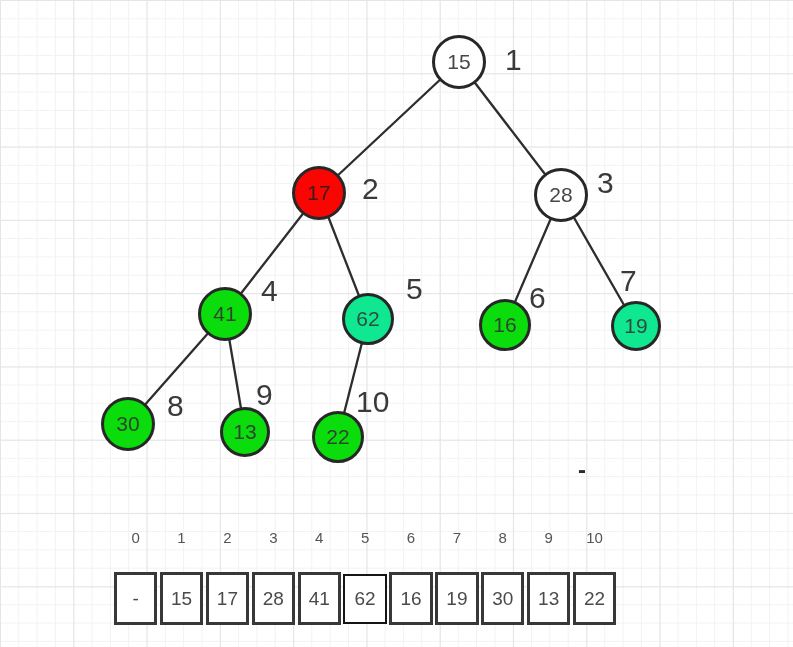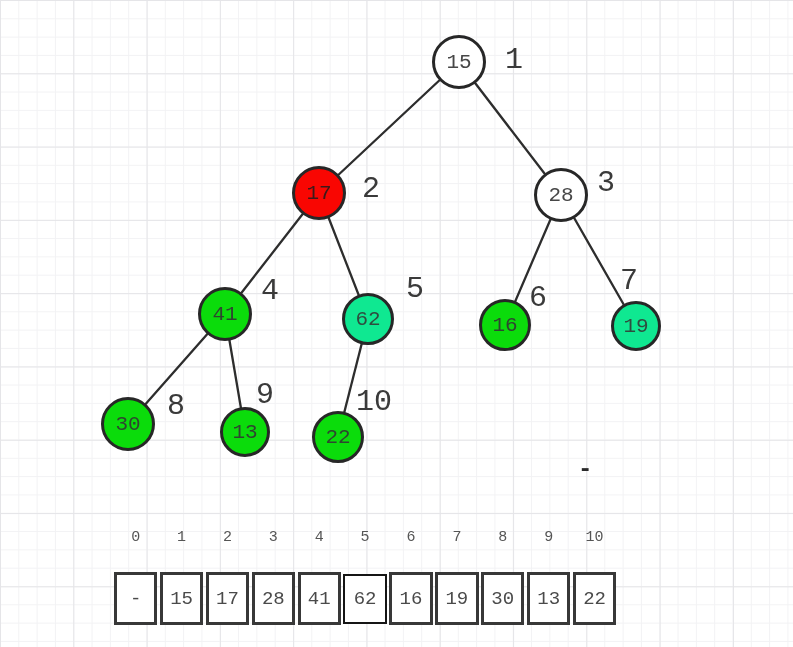--- a/index.html
+++ b/index.html
@@ -12,21 +12,20 @@
     width: 793px;
     height: 647px;
     overflow: hidden;
     background-color: #ffffff;
     background-image:
       linear-gradient(to right, #e5e5e8 1px, transparent 1px),
       linear-gradient(to bottom, #e5e5e8 1px, transparent 1px),
       linear-gradient(to right, #f2f2f4 1px, transparent 1px),
       linear-gradient(to bottom, #f2f2f4 1px, transparent 1px);
     background-size: 73.3px 73.3px, 73.3px 73.3px, 18.325px 18.325px, 18.325px 18.325px;
-    font-family: Liberation Mono, monospace;
   }
   svg.edges {
     position: absolute;
     left: 0; top: 0;
     z-index: 1;
   }
   svg.edges line {
     stroke: #2d2d2d;
     stroke-width: 2.3;
     stroke-linecap: round;

